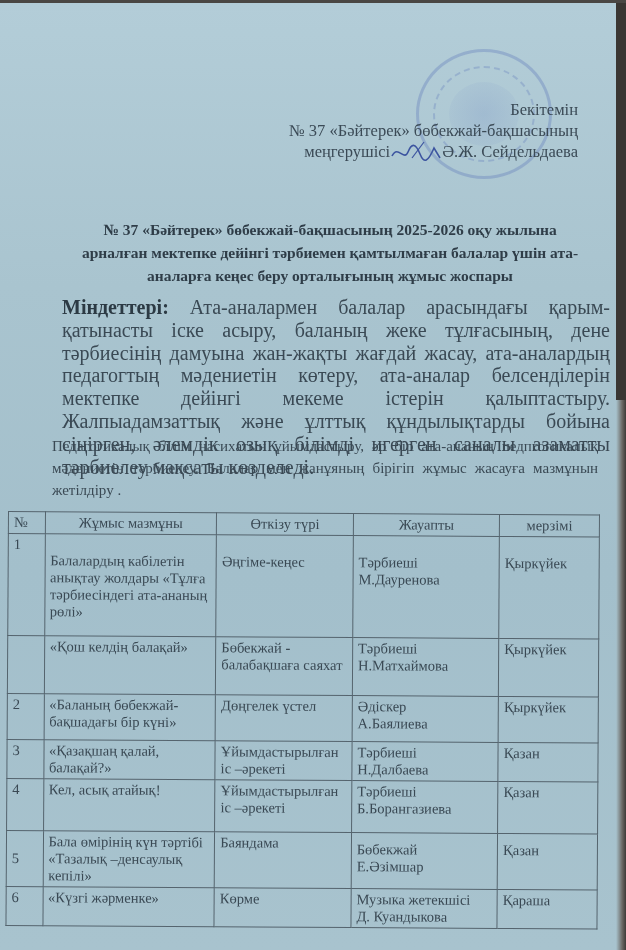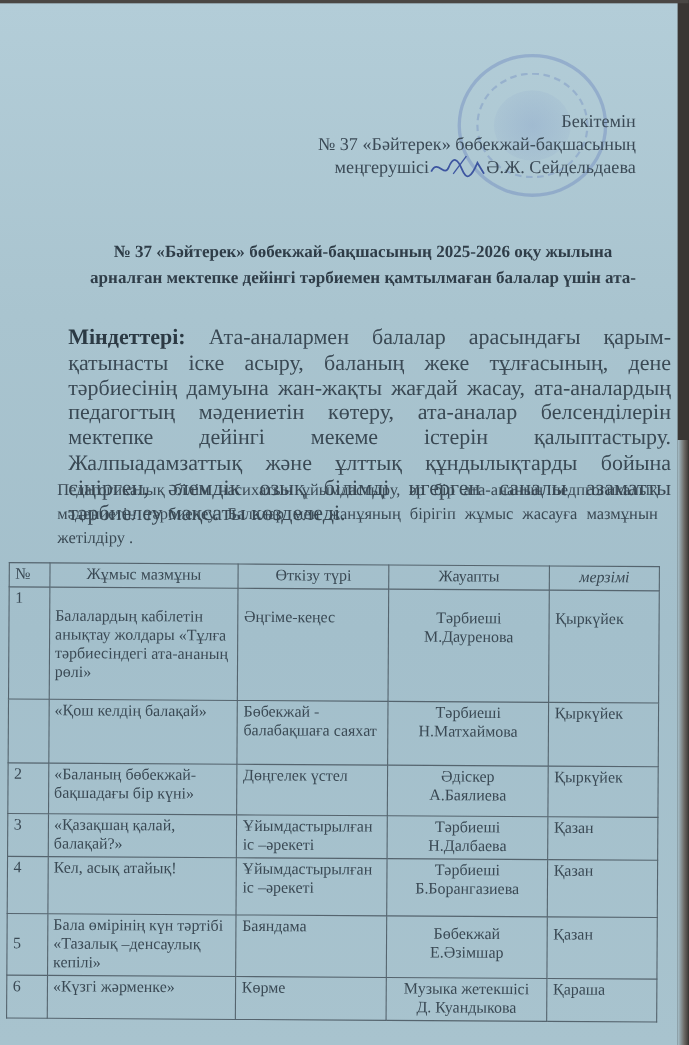--- a/index.html
+++ b/index.html
@@ -126,22 +126,22 @@
     }
     .plan-table th {
       text-align: center;
       height: 17px;
     }
     .plan-table th.num { text-align: left; }
     .col-num { width: 26px; }
     .col-content { width: 164px; }
     .col-type { width: 126px; }
     .col-resp { width: 137px; }
-    .col-date { width: 90px; font-style: italic; }
-    .cell-inner { display: block; text-align: center; }
+    .col-date { width: 90px; }
+    .cell-inner { display: block; }
     .pad-top-18 { padding-top: 18px !important; }
     .pad-top-8 { padding-top: 8px !important; }
     .num-middle { vertical-align: middle !important; }
     .center { text-align: right; }
   </style>
 </head>
 <body>
 
 <div class="top-strip"></div>
 <div class="paper">
@@ -158,20 +158,21 @@
       <span>меңгерушісі</span><span class="signature"><svg width="52" height="24" viewBox="0 0 52 24">
             <path d="M2 16 C8 4, 14 22, 18 12 S26 4, 30 14 S38 22, 44 8 L50 18" stroke="#3d55a0" stroke-width="1.6" fill="none"></path>
             <path d="M22 18 L34 2" stroke="#3d55a0" stroke-width="1.2" fill="none"></path>
           </svg></span><span>Ә.Ж. Сейдельдаева</span>
     </div>
   </div>
 
   <div class="title">
     <div class="line">№ 37 «Бәйтерек» бөбекжай-бақшасының   2025-2026 оқу жылына</div>
     <div class="line">арналған     мектепке дейінгі  тәрбиемен қамтылмаған балалар үшін ата-</div>
+    <div class="line">аналарға  кеңес беру  орталығының жұмыс жоспары</div>
   </div>
 
   <div class="goals"><span class="label">Міндеттері:</span><span> Ата-аналармен балалар арасындағы қарым-қатынасты іске асыру, баланың жеке тұлғасының, дене тәрбиесінің дамуына жан-жақты жағдай жасау, ата-аналардың педагогтың мәдениетін көтеру, ата-аналар белсенділерін мектепке дейінгі мекеме істерін қалыптастыру. Жалпыадамзаттық және ұлттық құндылықтарды бойына сіңірген, әлемдік озық білімді игерген саналы азаматты тәрбиелеу мақсаты көзделеді.</span></div>
 
   <div class="aim">Педагогикалық білім насихатын ұйымдастыру, әр бір ата-ананың педпгогикалық мәдениетін тәрбиелеу. Балалар мен жанұяның бірігіп жұмыс жасауға мазмұнын жетілдіру .</div>
 
   <table class="plan-table">
     <thead>
       <tr>
         <th class="col-num num">№</th>

